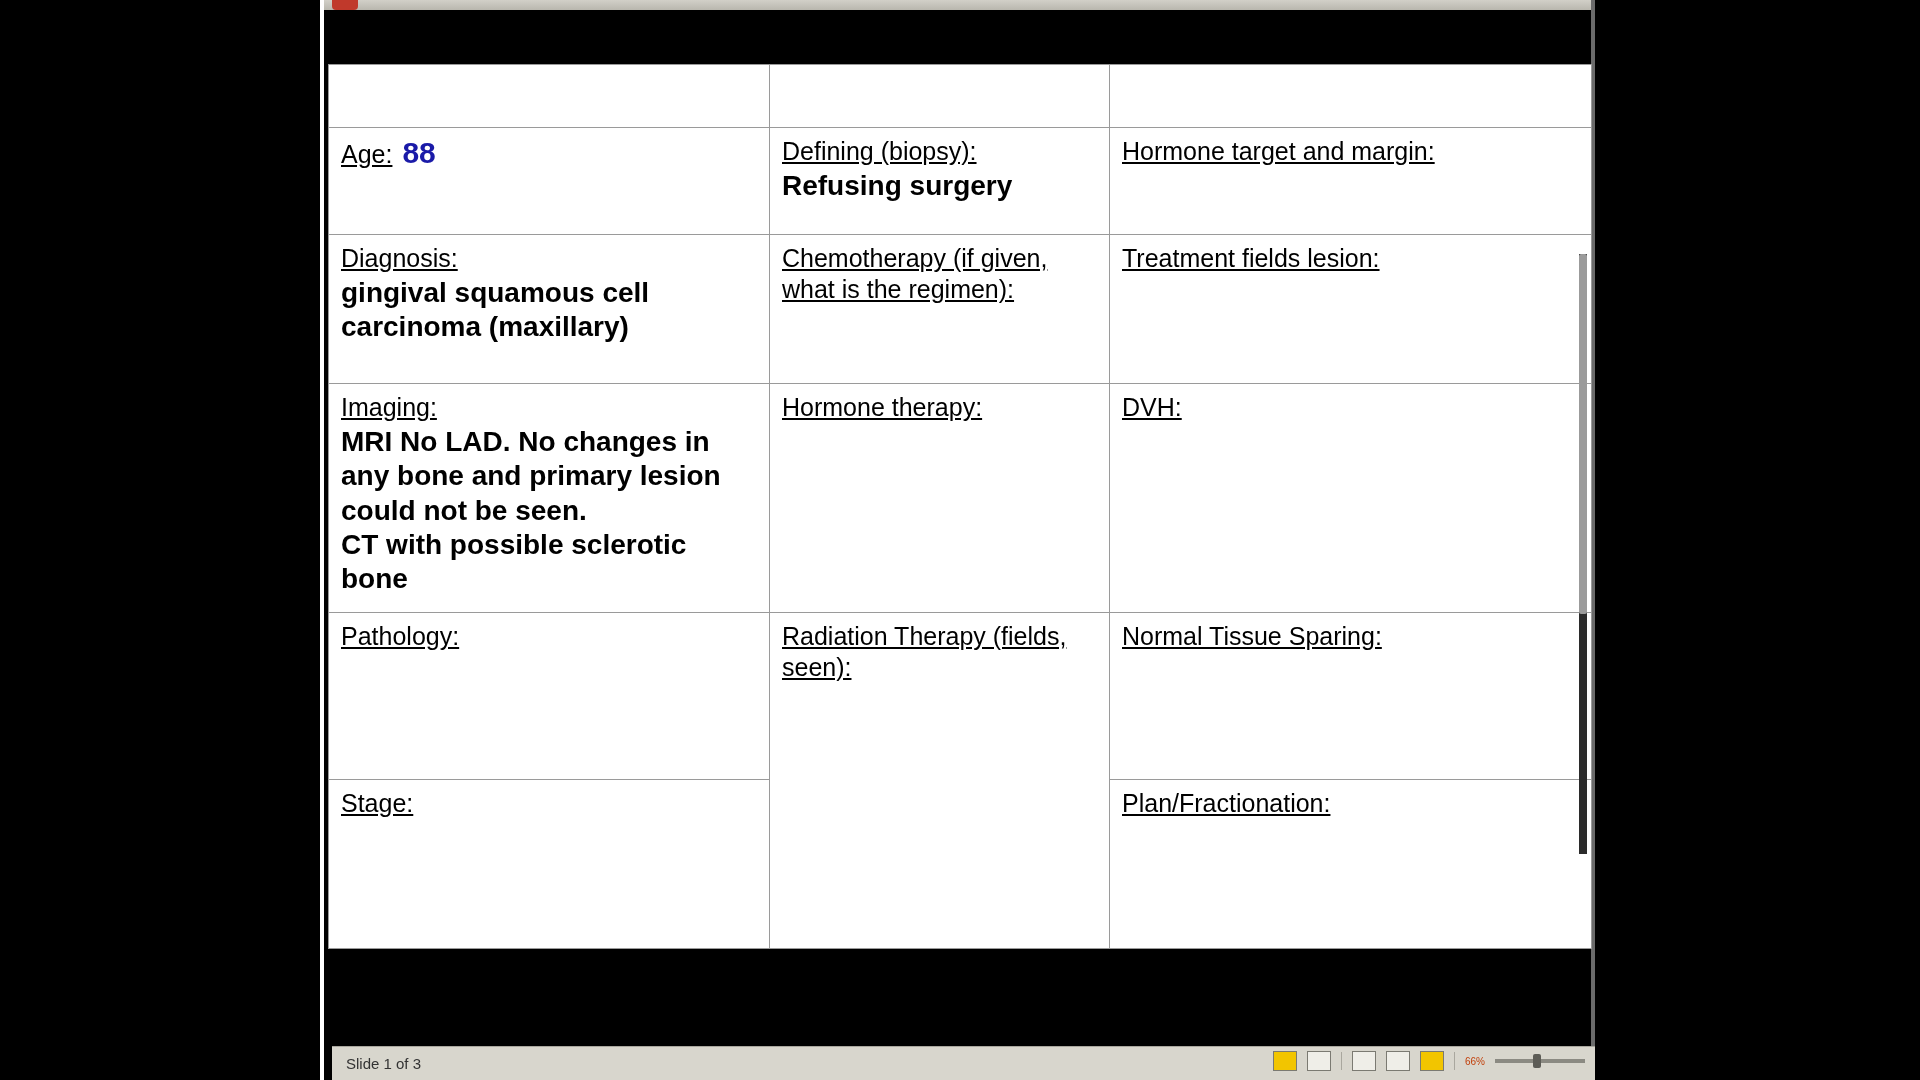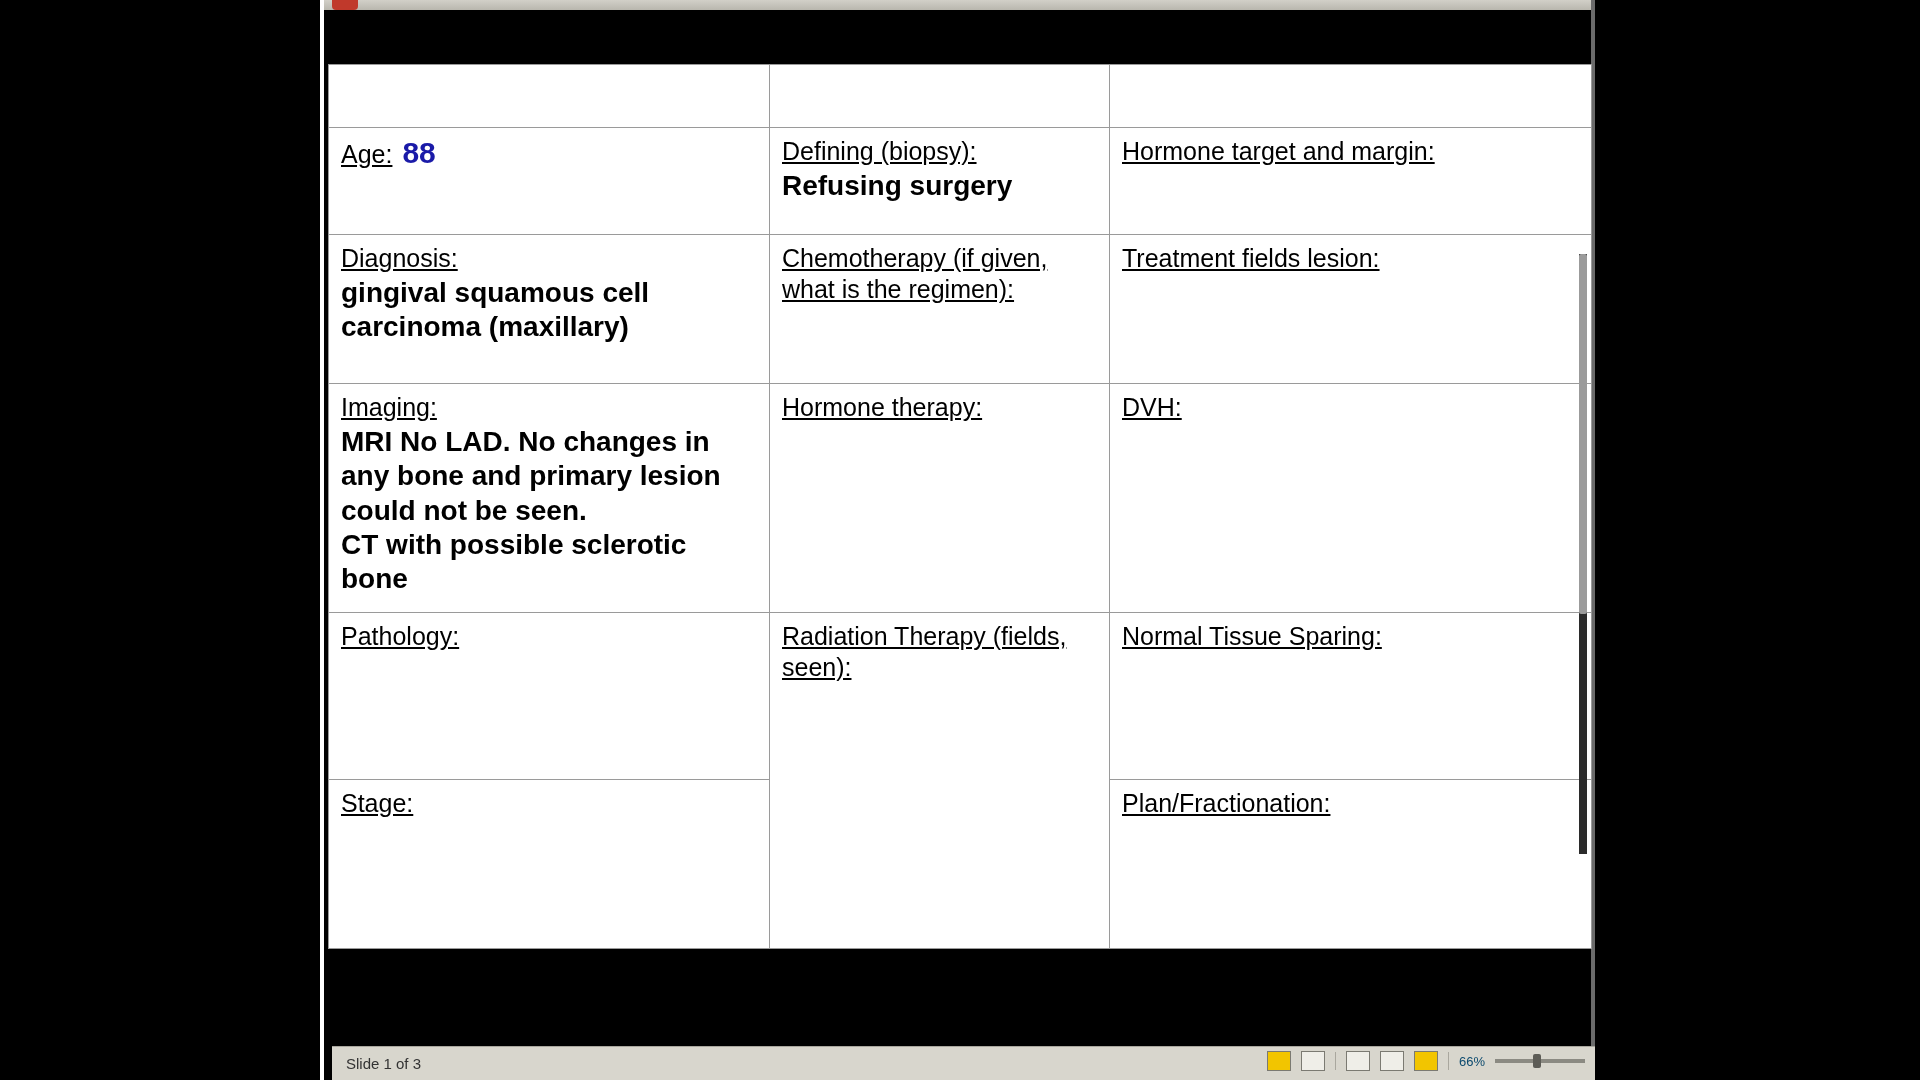--- a/index.html
+++ b/index.html
@@ -210,22 +210,22 @@
   .zoom-slider .knob {
     position: absolute;
     left: 38px;
     top: -5px;
     width: 8px;
     height: 14px;
     background: #5d5c56;
     border-radius: 2px;
   }
   .zoom-pct {
-    font-size: 13px;
-    color: #0c4a6e;
+    font-size: 10px;
+    color: #c2410c;
   }
   .sep {
     width: 1px;
     height: 18px;
     background: #a9a79e;
     display: inline-block;
   }
 </style>
 </head>
 <body>

